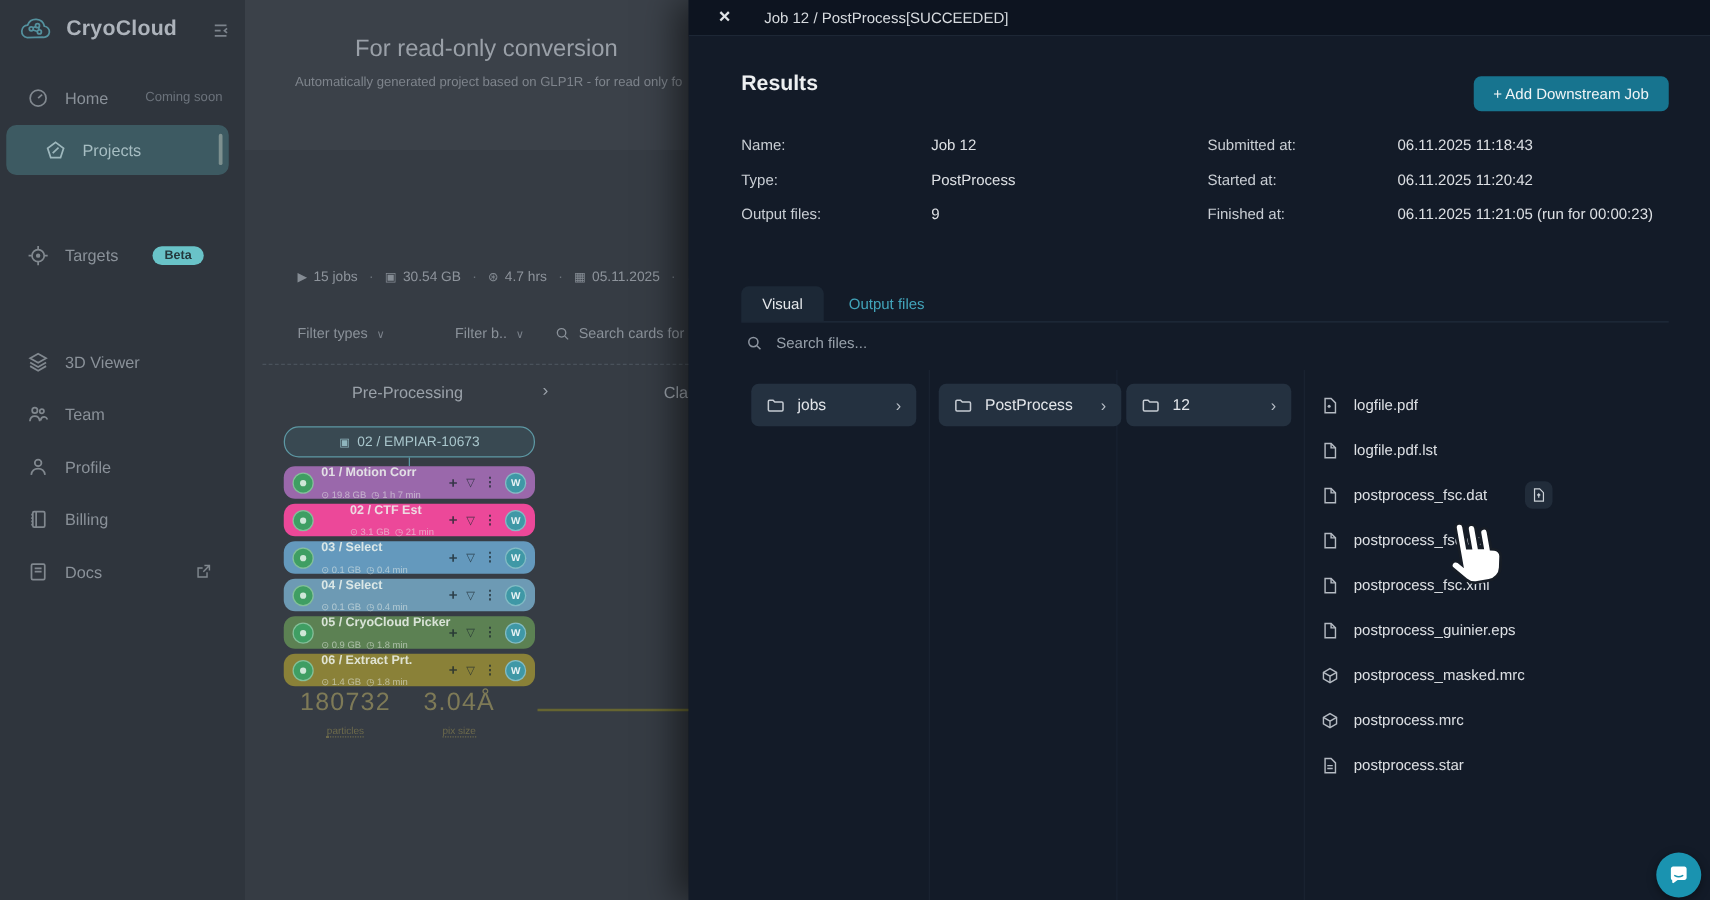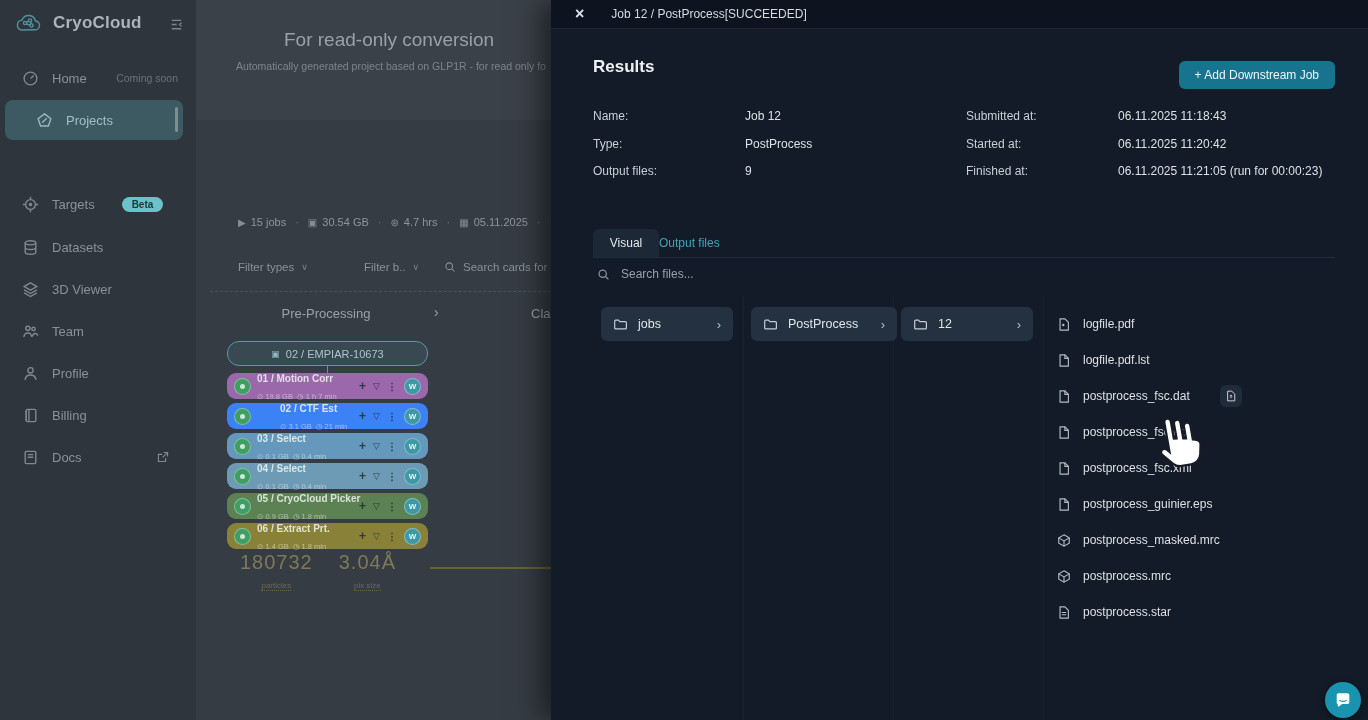--- a/index.html
+++ b/index.html
@@ -74,21 +74,21 @@
   .results-h{position:absolute;left:42px;top:57px;font-size:17px;font-weight:bold;color:#edeff1;}
   .add-btn{position:absolute;right:33px;top:61px;height:28px;padding:0 16px;background:#17748f;border-radius:6px;
            color:#f0f5f6;font-size:12px;display:flex;align-items:center;}
   .d-row{position:absolute;font-size:12px;display:flex;}
   .d-label{color:#c9ced4;width:152px;}
   .d-value{color:#dde0e4;}
   .tabs{position:absolute;left:42px;top:229px;width:742px;height:28px;border-bottom:1px solid #202c3b;
         display:flex;align-items:flex-end;}
   .tab-visual{width:66px;height:28px;background:#1c2836;border-radius:6px 6px 0 0;
               display:flex;align-items:center;justify-content:center;font-size:12px;color:#e4e7ea;}
-  .tab-output{height:28px;display:flex;align-items:center;font-size:12px;color:#42a4ba;}
+  .tab-output{margin-left:20px;height:28px;display:flex;align-items:center;font-size:12px;color:#42a4ba;}
   .file-search{position:absolute;left:46px;top:266px;display:flex;align-items:center;gap:9px;color:#8d95a0;}
   .file-search input{background:transparent;border:none;outline:none;color:#c6ccd3;font-size:12px;
                      font-family:"Liberation Sans",sans-serif;width:220px;}
   .file-search input::placeholder{color:#97a0aa;}
   .col-div{position:absolute;top:296px;bottom:0;width:1px;background:#192230;}
   .folder-row{position:absolute;top:307px;height:34px;background:#243140;border-radius:6px;
               display:flex;align-items:center;gap:10px;padding:0 12px;box-sizing:border-box;}
   .folder-row .fname{font-size:12.5px;color:#e2e5e9;}
   .folder-row .fchev{margin-left:auto;color:#b7bec6;font-size:13px;}
   .folder-ico{color:#c5cbd2;}
@@ -155,29 +155,20 @@
         <svg width="17" height="17" viewBox="0 0 16 16" fill="none" stroke="currentColor" stroke-width="1.3">
           <circle cx="8" cy="8" r="4.6"></circle>
             <circle cx="8" cy="8" r="1" fill="currentColor"></circle>
           <path d="M8 .8v2.4 M8 12.8v2.4 M.8 8h2.4 M12.8 8h2.4"></path>
         </svg>
       </span>
       <span>Targets</span>
       <span class="beta-badge">Beta</span>
     </div>
 
-    <div class="nav-item" style="top:227px;">
-      <span class="ico">
-        <svg width="17" height="17" viewBox="0 0 16 16" fill="none" stroke="currentColor" stroke-width="1.3">
-          <ellipse cx="8" cy="3.6" rx="5" ry="1.9"></ellipse>
-          <path d="M3 3.6v8.8c0 1 2.2 1.9 5 1.9s5-.9 5-1.9V3.6 M3 8c0 1 2.2 1.9 5 1.9S13 9 13 8"></path>
-        </svg>
-      </span>
-      <span>Datasets</span>
-    </div>
 
     <div class="nav-item" style="top:269px;">
       <span class="ico">
         <svg width="17" height="17" viewBox="0 0 16 16" fill="none" stroke="currentColor" stroke-width="1.3">
           <path d="M8 1.8 14 5.2 8 8.6 2 5.2Z M2 8.4 8 11.8 14 8.4 M2 11.2 8 14.6 14 11.2"></path>
         </svg>
       </span>
       <span>3D Viewer</span>
     </div>
 
@@ -297,21 +288,21 @@
         <span class="job-texts"><span class="job-title">01 / Motion Corr</span><br>
           <span class="job-sub"><span>⊙</span> <span>19.8 GB</span>
           &nbsp;<span>◷</span> <span>1 h 7 min</span></span></span>
         <span class="job-acts">
             <span class="a-add">+</span>
           <span class="a-filter">▽</span>
           <span class="a-menu">⋮</span>
           <span class="job-avatar">W</span>
           </span>
       </div>
-      <div class="job-card" style="background: #3b82f6; gap: 29px;">
+      <div class="job-card" style="background: #ec4899; gap: 29px;">
         <span class="job-badge"></span>
         <span class="job-texts"><span class="job-title">02 / CTF Est</span><br>
           <span class="job-sub"><span>⊙</span> <span>3.1 GB</span>
           &nbsp;<span>◷</span> <span>21 min</span></span></span>
         <span class="job-acts">
             <span class="a-add">+</span>
           <span class="a-filter">▽</span>
           <span class="a-menu">⋮</span>
           <span class="job-avatar">W</span>
           </span>

